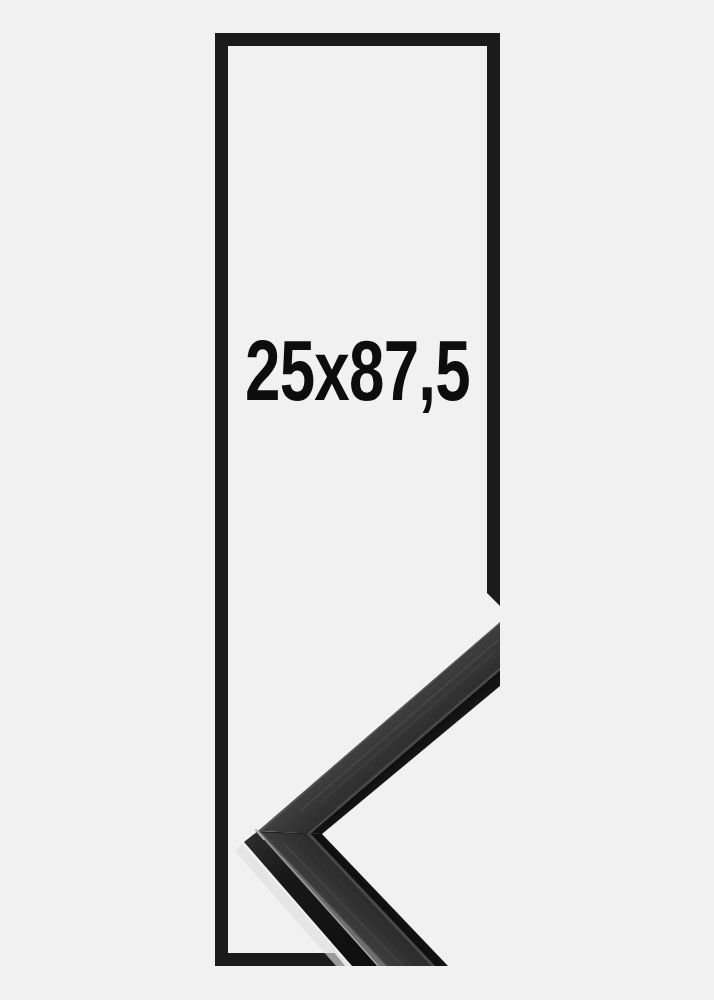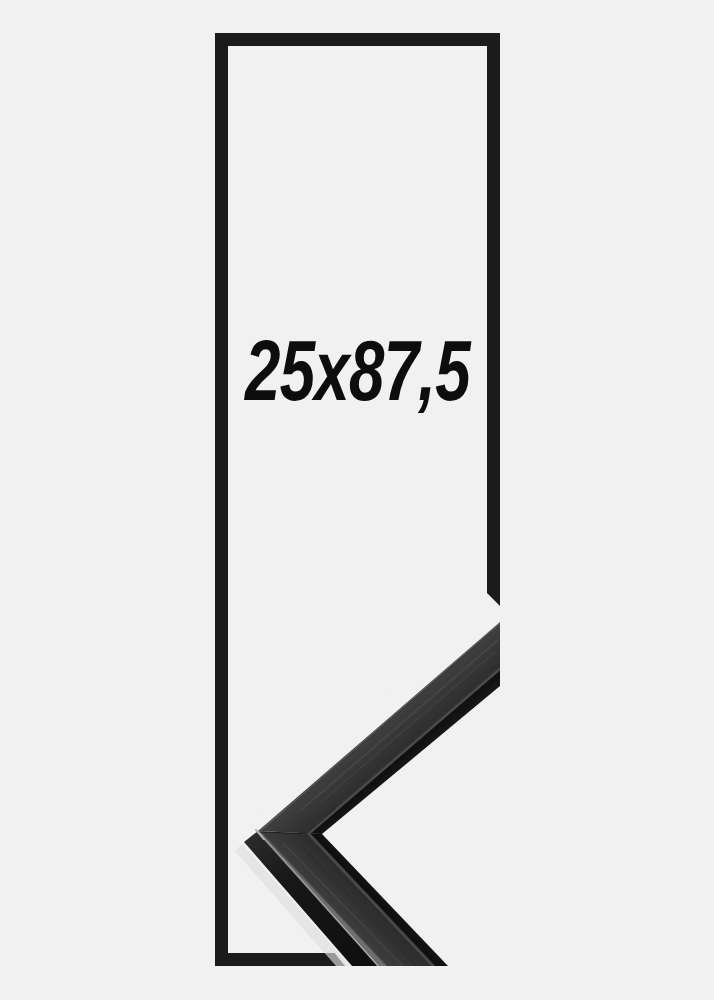--- a/index.html
+++ b/index.html
@@ -8,21 +8,20 @@
     width: 714px;
     height: 1000px;
     overflow: hidden;
     font-family: "Liberation Sans", sans-serif;
   }
   .stage {
     position: relative;
     width: 714px;
     height: 1000px;
     background: #f1f1f2;
-    font-style: italic;
   }
   
   .bar {
     position: absolute;
     background: #1b1b1b;
   }
   .bar-top    { left: 215px; top: 33px;  width: 285px; height: 13px; }
   .bar-left   { left: 215px; top: 33px;  width: 13px;  height: 933px; }
   .bar-right  { left: 487px; top: 33px;  width: 13px;  height: 933px; }
   .bar-bottom { left: 215px; top: 953px; width: 285px; height: 13px; }

